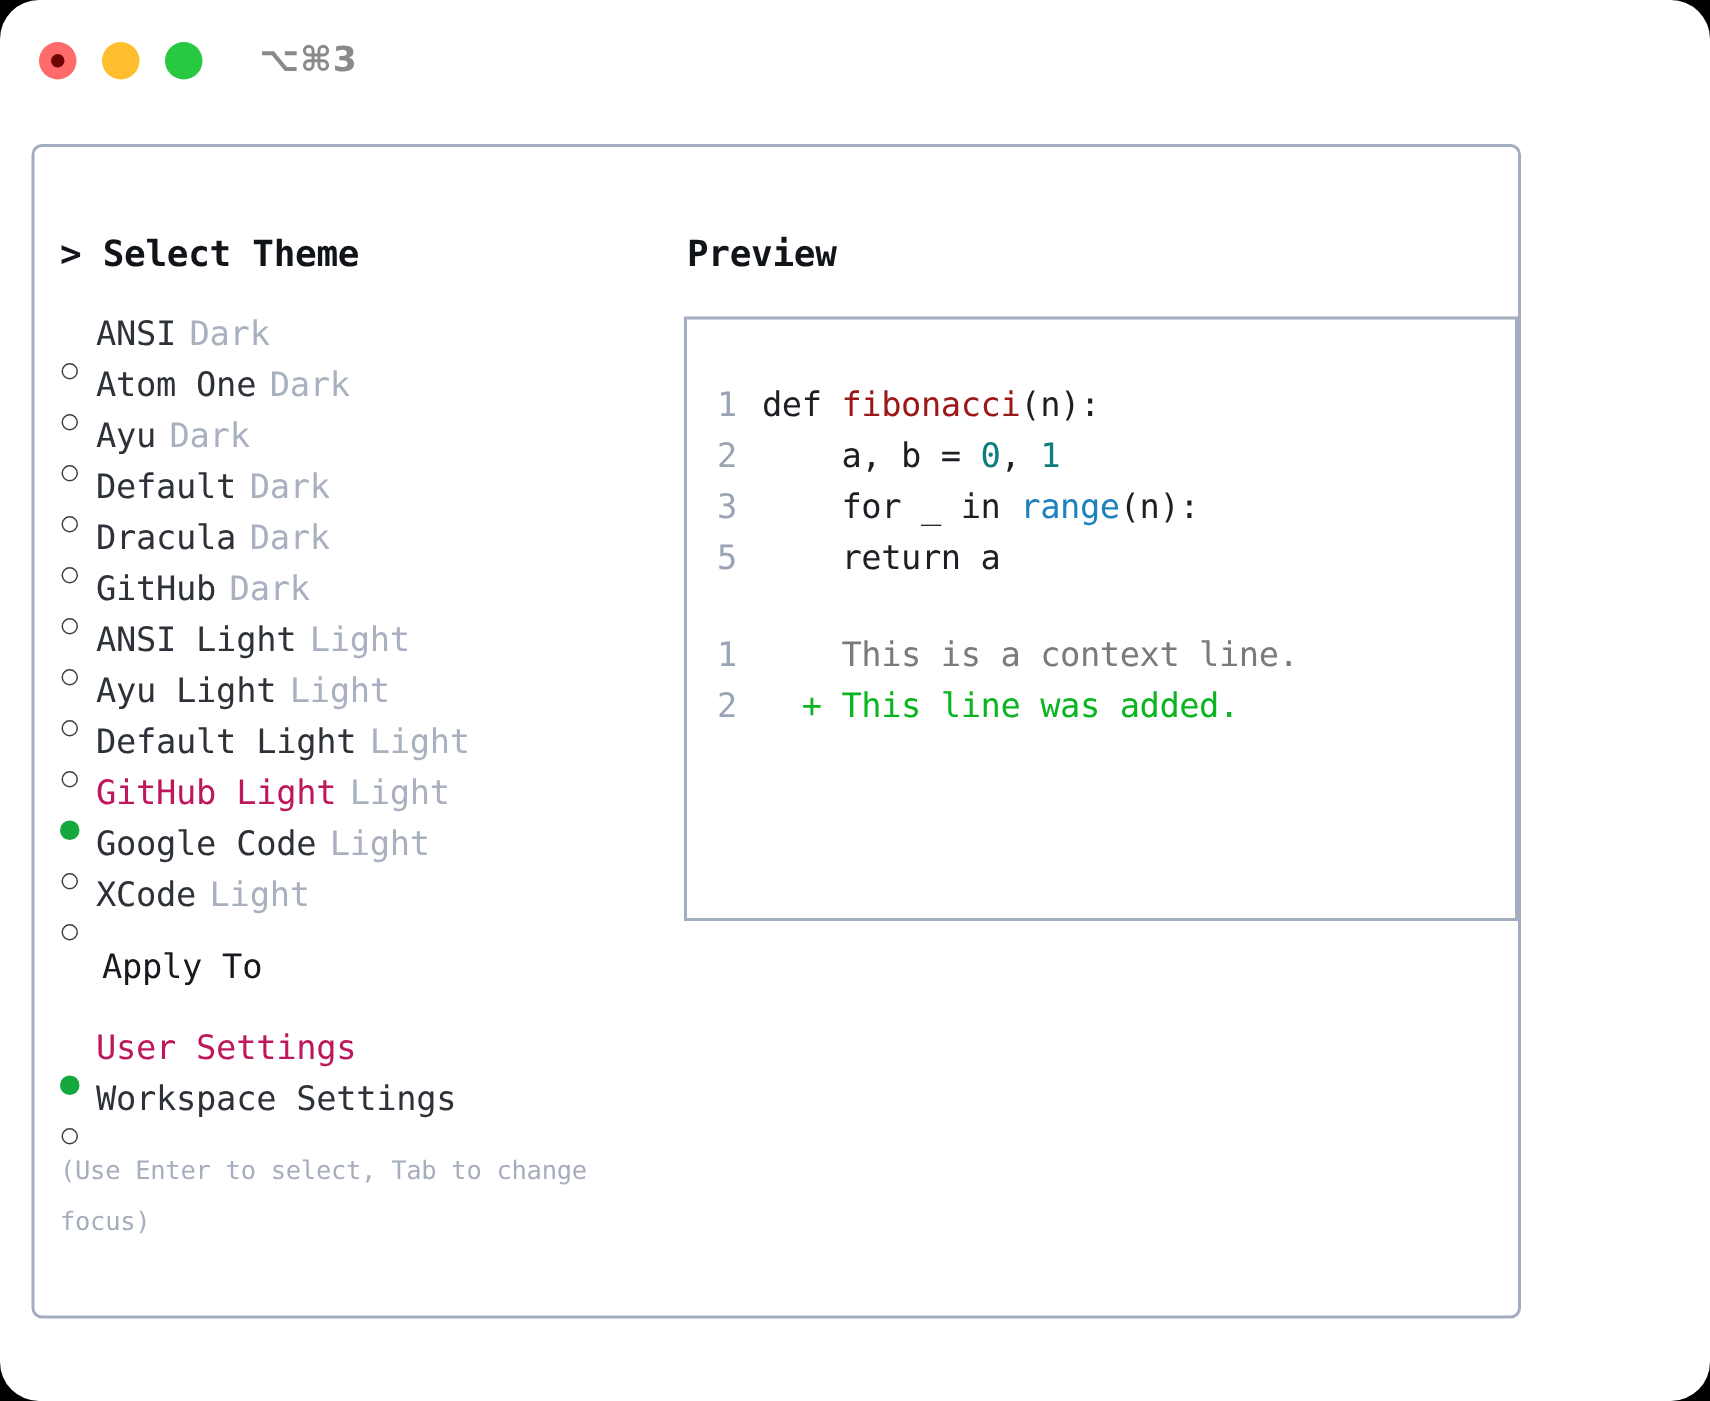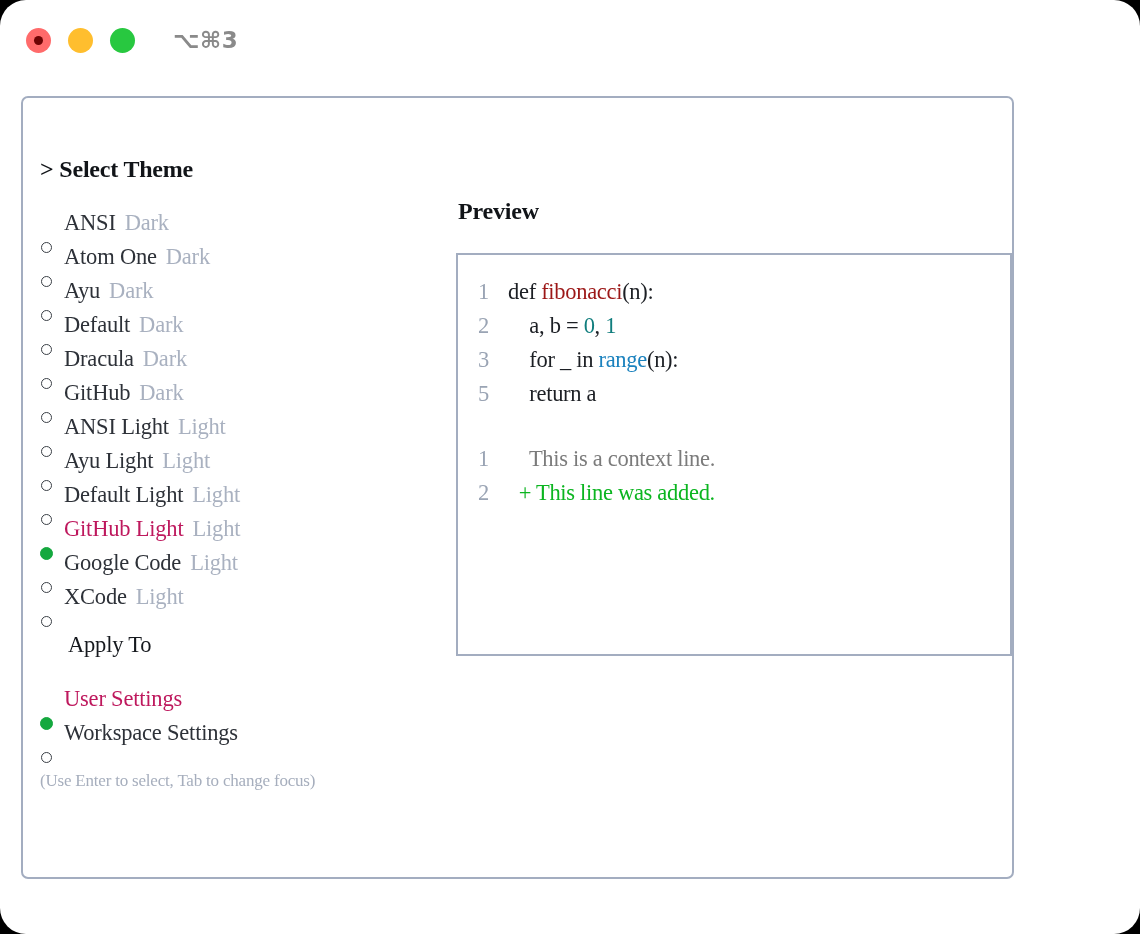--- a/index.html
+++ b/index.html
@@ -86,33 +86,31 @@
     box-sizing: border-box;
   }
 
   .panel-inner {
     position: absolute;
     left: 0;
     top: 0;
     right: 0;
     bottom: 0;
     display: flex;
-    font-family: Liberation Serif, serif;
   }
 
   .col-left {
     width: 478px;
     padding: 54px 0 0 17px;
     box-sizing: border-box;
   }
   .col-right {
     flex: 1;
     padding: 54px 0 0 1px;
     box-sizing: border-box;
-    margin-top: 42px;
   }
 
   
   .list-title {
     font-size: 24px;
     font-weight: 700;
     color: #111418;
     white-space: pre;
     line-height: 34px;
     letter-spacing: -0.2px;
@@ -189,21 +187,21 @@
     line-height: 34px;
     padding-left: 2px;
   }
 
   .codebox {
     margin-top: 25px;
     width: 556px;
     height: 403px;
     border: 2px solid #a3adc0;
     box-sizing: border-box;
-    padding: 20px 0 0 20px;
+    padding: 40px 0 0 20px;
   }
 
   .cline {
     height: 34px;
     line-height: 34px;
     font-size: 22.5px;
     white-space: pre;
     letter-spacing: -0.3px;
   }
   .lno {

